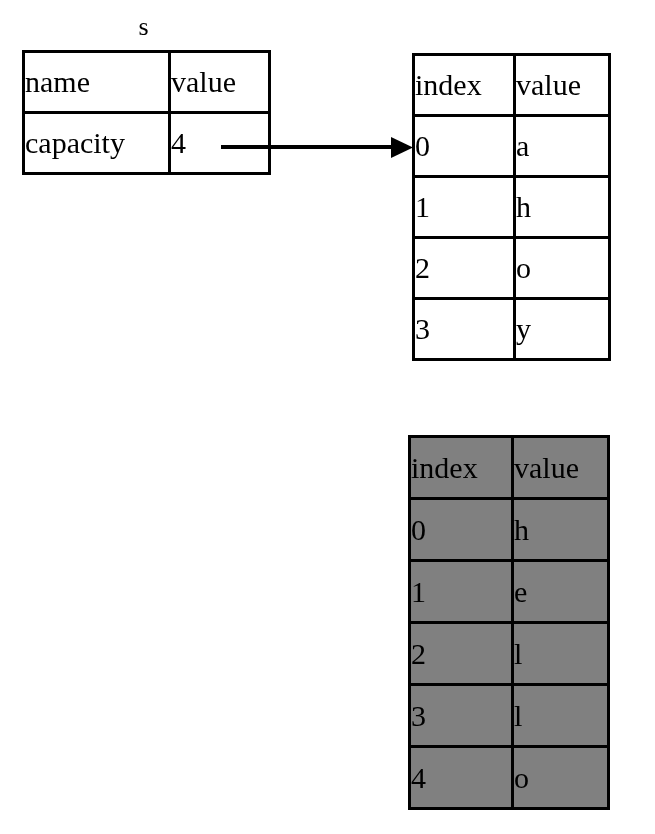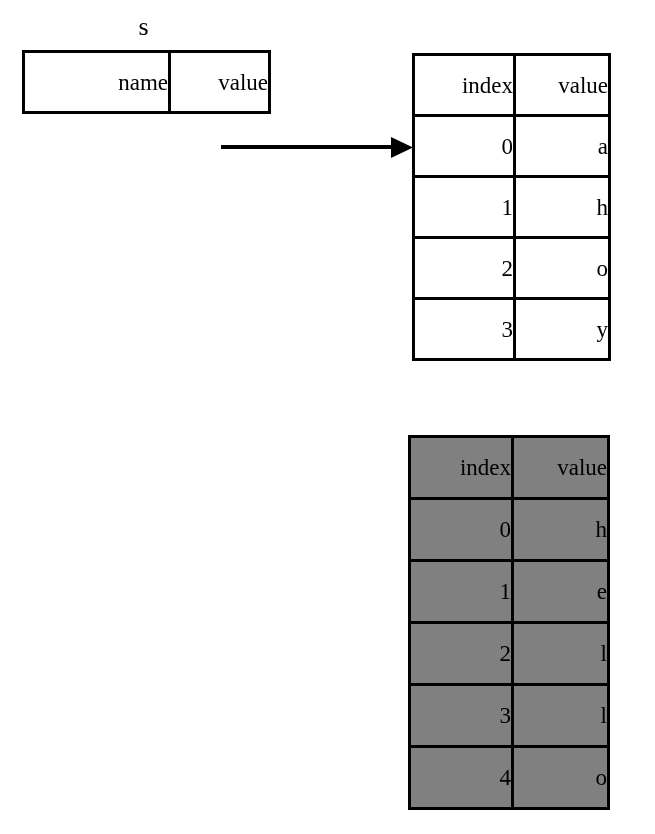--- a/index.html
+++ b/index.html
@@ -26,23 +26,23 @@
 
   
   .tbl {
     position: absolute;
     border-collapse: collapse;
     table-layout: fixed;
     background: #ffffff;
   }
   .tbl td {
     border: 3px solid #000000;
-    text-align: right;
+    text-align: left;
     vertical-align: middle;
-    font-size: 23px;
+    font-size: 30px;
     line-height: 1;
     padding: 0;
     font-family: "Liberation Serif", "DejaVu Serif", serif;
     font-weight: normal;
     color: #000000;
   }
 
   
   #struct-table {
     left: 22px;
@@ -100,20 +100,24 @@
 <div class="diagram">
 
   <div id="struct-caption">s</div>
 
   <table class="tbl" id="struct-table">
     <tbody>
       <tr>
         <td class="c-name">name</td>
         <td class="c-val">value</td>
       </tr>
+      <tr>
+        <td class="c-name">capacity</td>
+        <td class="c-val">4</td>
+      </tr>
     </tbody>
   </table>
 
   <svg id="pointer-arrow" viewBox="0 0 205 40">
     <line x1="6" y1="19" x2="180" y2="19" stroke="#000000" stroke-width="4"></line>
     <polygon points="176,9 198,19.5 176,30" fill="#000000"></polygon>
   </svg>
 
   <table class="tbl" id="buffer-table">
     <tbody>

